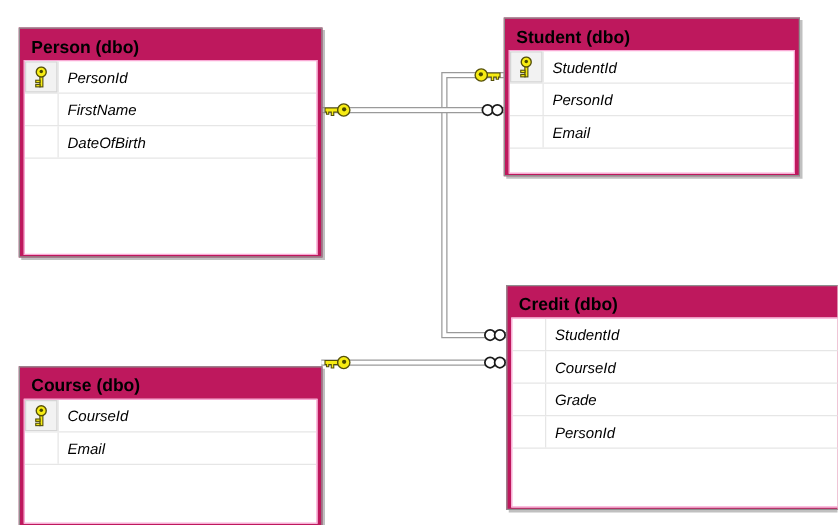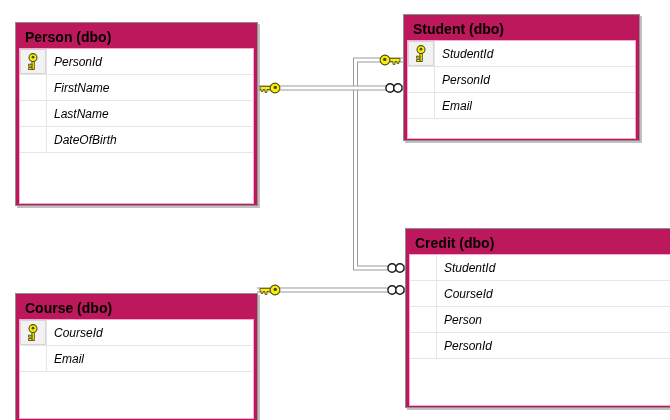--- a/index.html
+++ b/index.html
@@ -115,24 +115,20 @@
             </svg>
           </div>
         <div class="col-name">PersonId</div>
       </div>
       <div class="tbl-row">
         <div class="gutter"></div>
         <div class="col-name">FirstName</div>
       </div>
       <div class="tbl-row">
         <div class="gutter"></div>
-        <div class="col-name">LastName</div>
-      </div>
-      <div class="tbl-row">
-        <div class="gutter"></div>
         <div class="col-name">DateOfBirth</div>
       </div>
     </div>
   </div>
 
   <div class="db-table" style="left:403px;top:14px;width:237px;height:127px;">
     <div class="tbl-title">Student (dbo)</div>
     <div class="rows-panel">
       <div class="tbl-row">
         <div class="gutter pk">
@@ -185,21 +181,21 @@
       <div class="tbl-row">
         <div class="gutter"></div>
         <div class="col-name">StudentId</div>
       </div>
       <div class="tbl-row">
         <div class="gutter"></div>
         <div class="col-name">CourseId</div>
       </div>
       <div class="tbl-row">
         <div class="gutter"></div>
-        <div class="col-name">Person</div>
+        <div class="col-name">Grade</div>
       </div>
       <div class="tbl-row">
         <div class="gutter"></div>
         <div class="col-name">PersonId</div>
       </div>
     </div>
   </div>
 
 </div>
 

